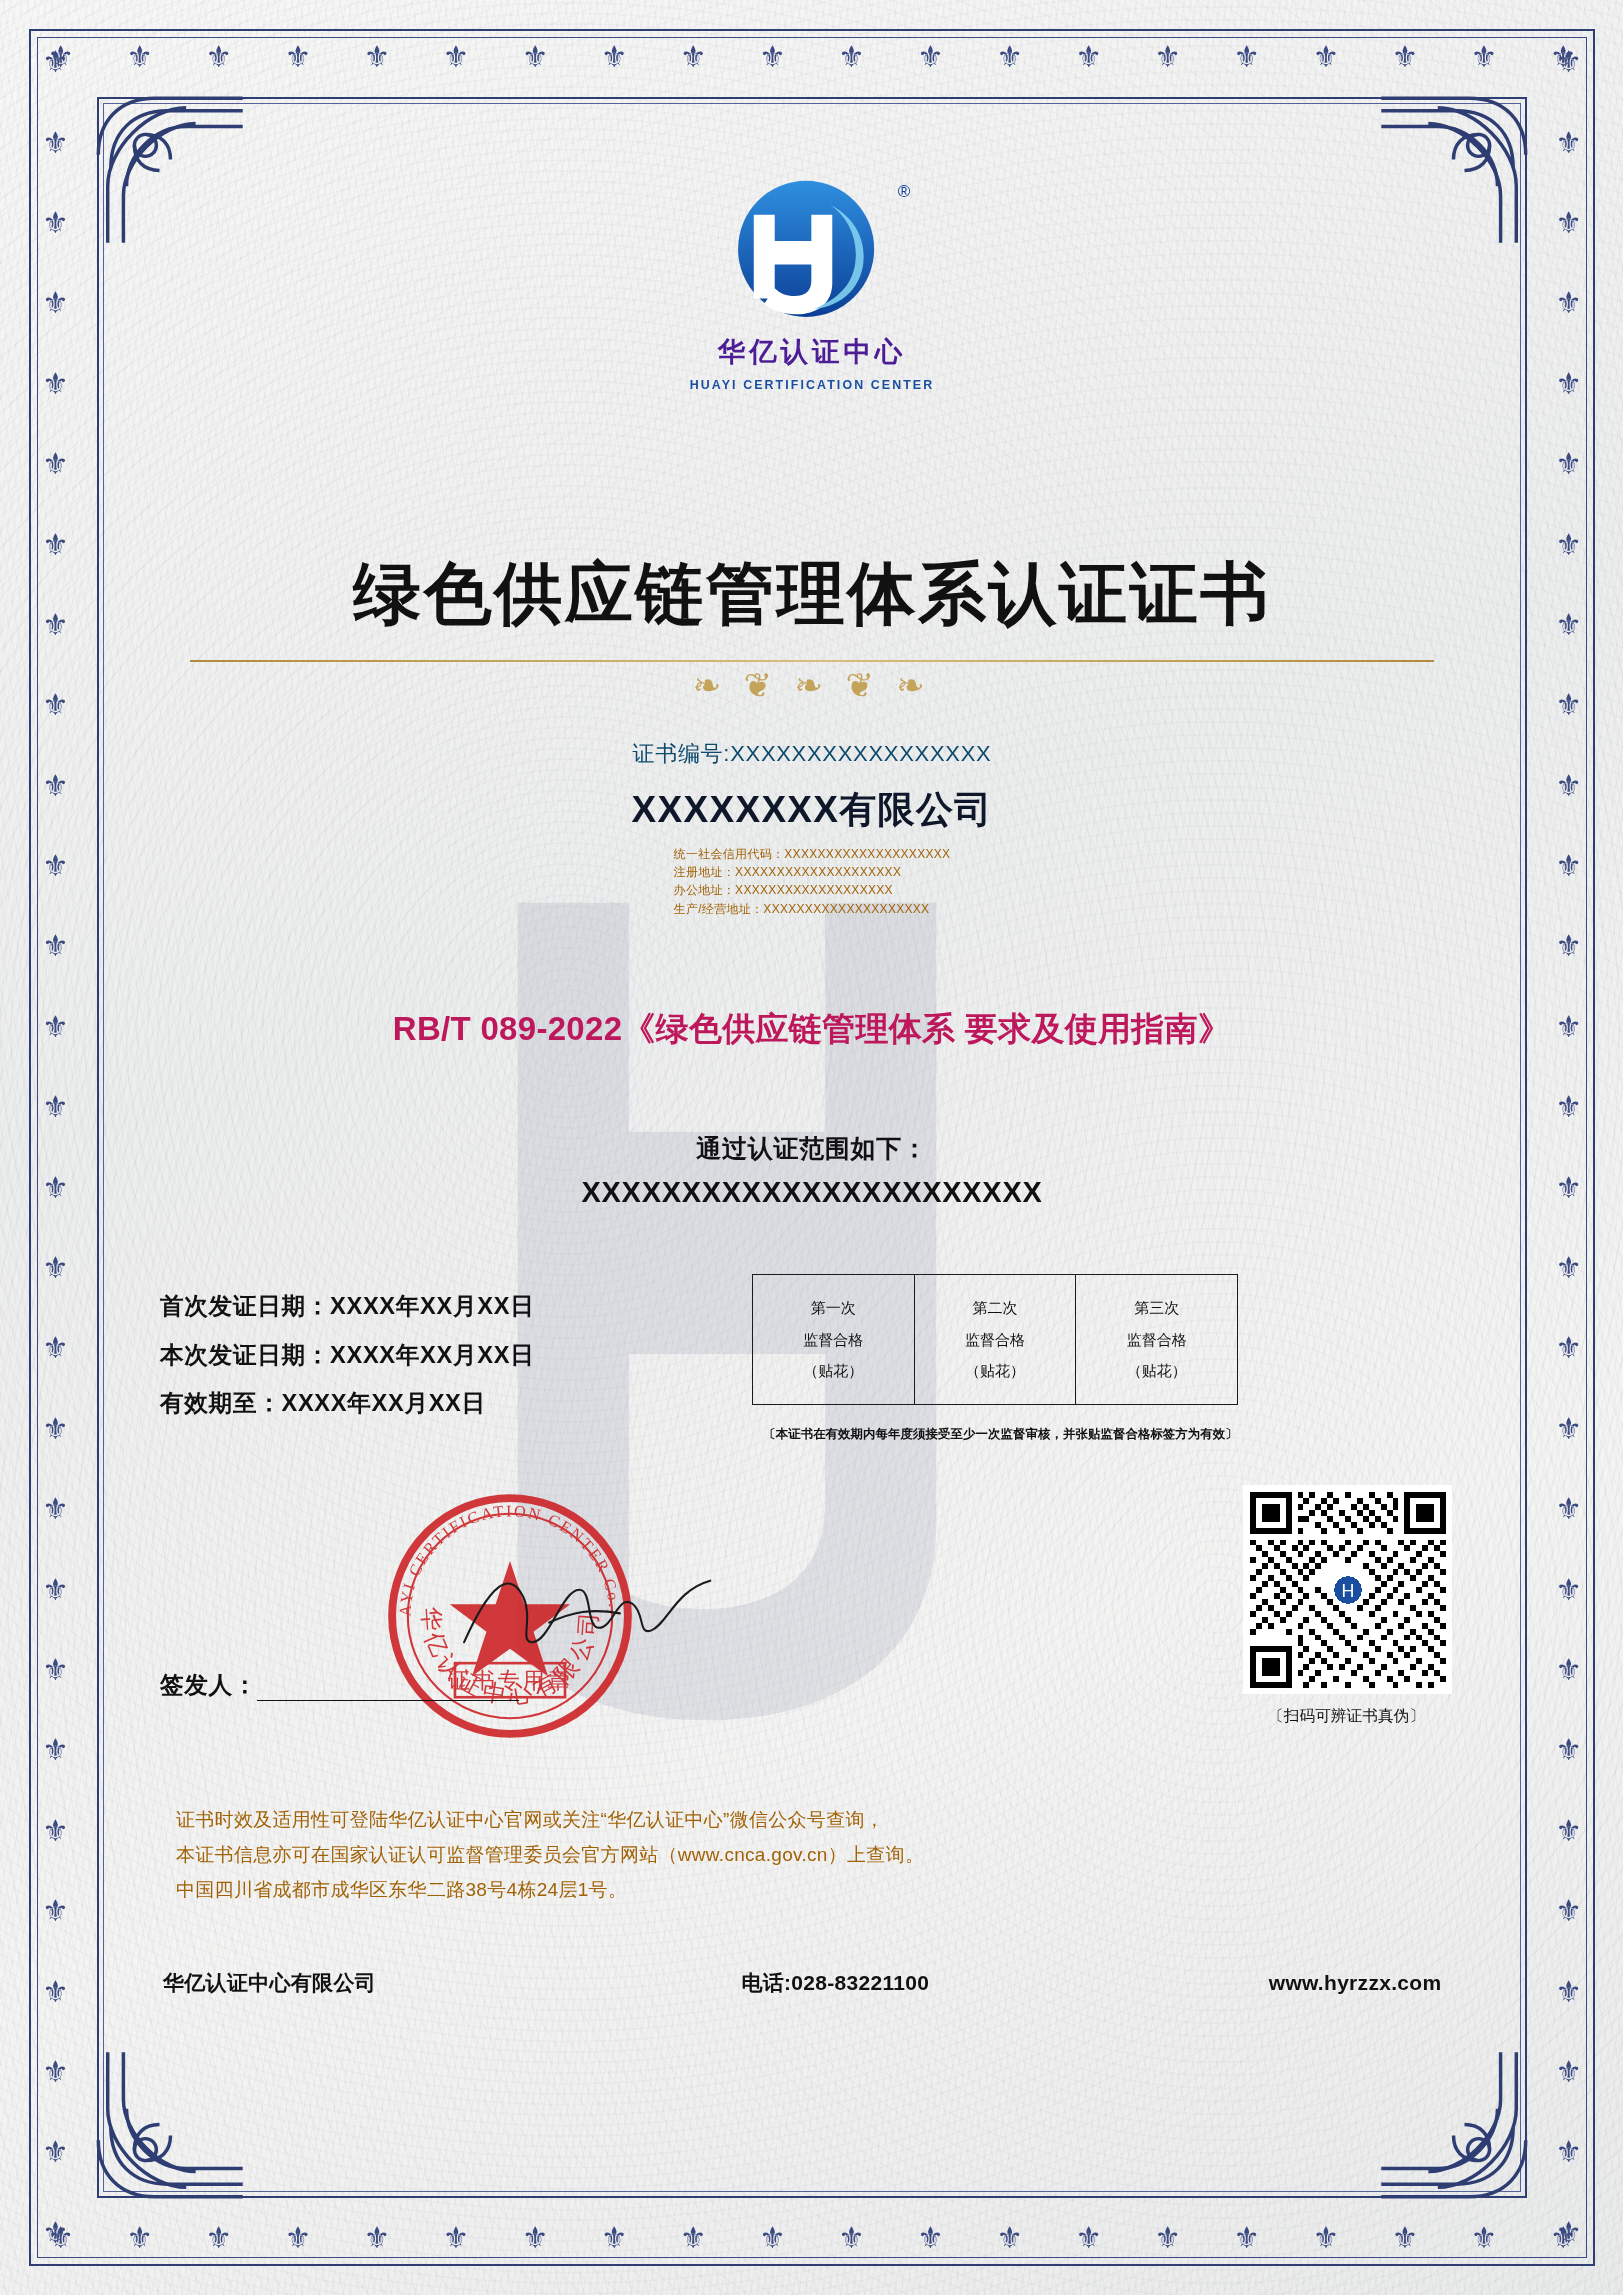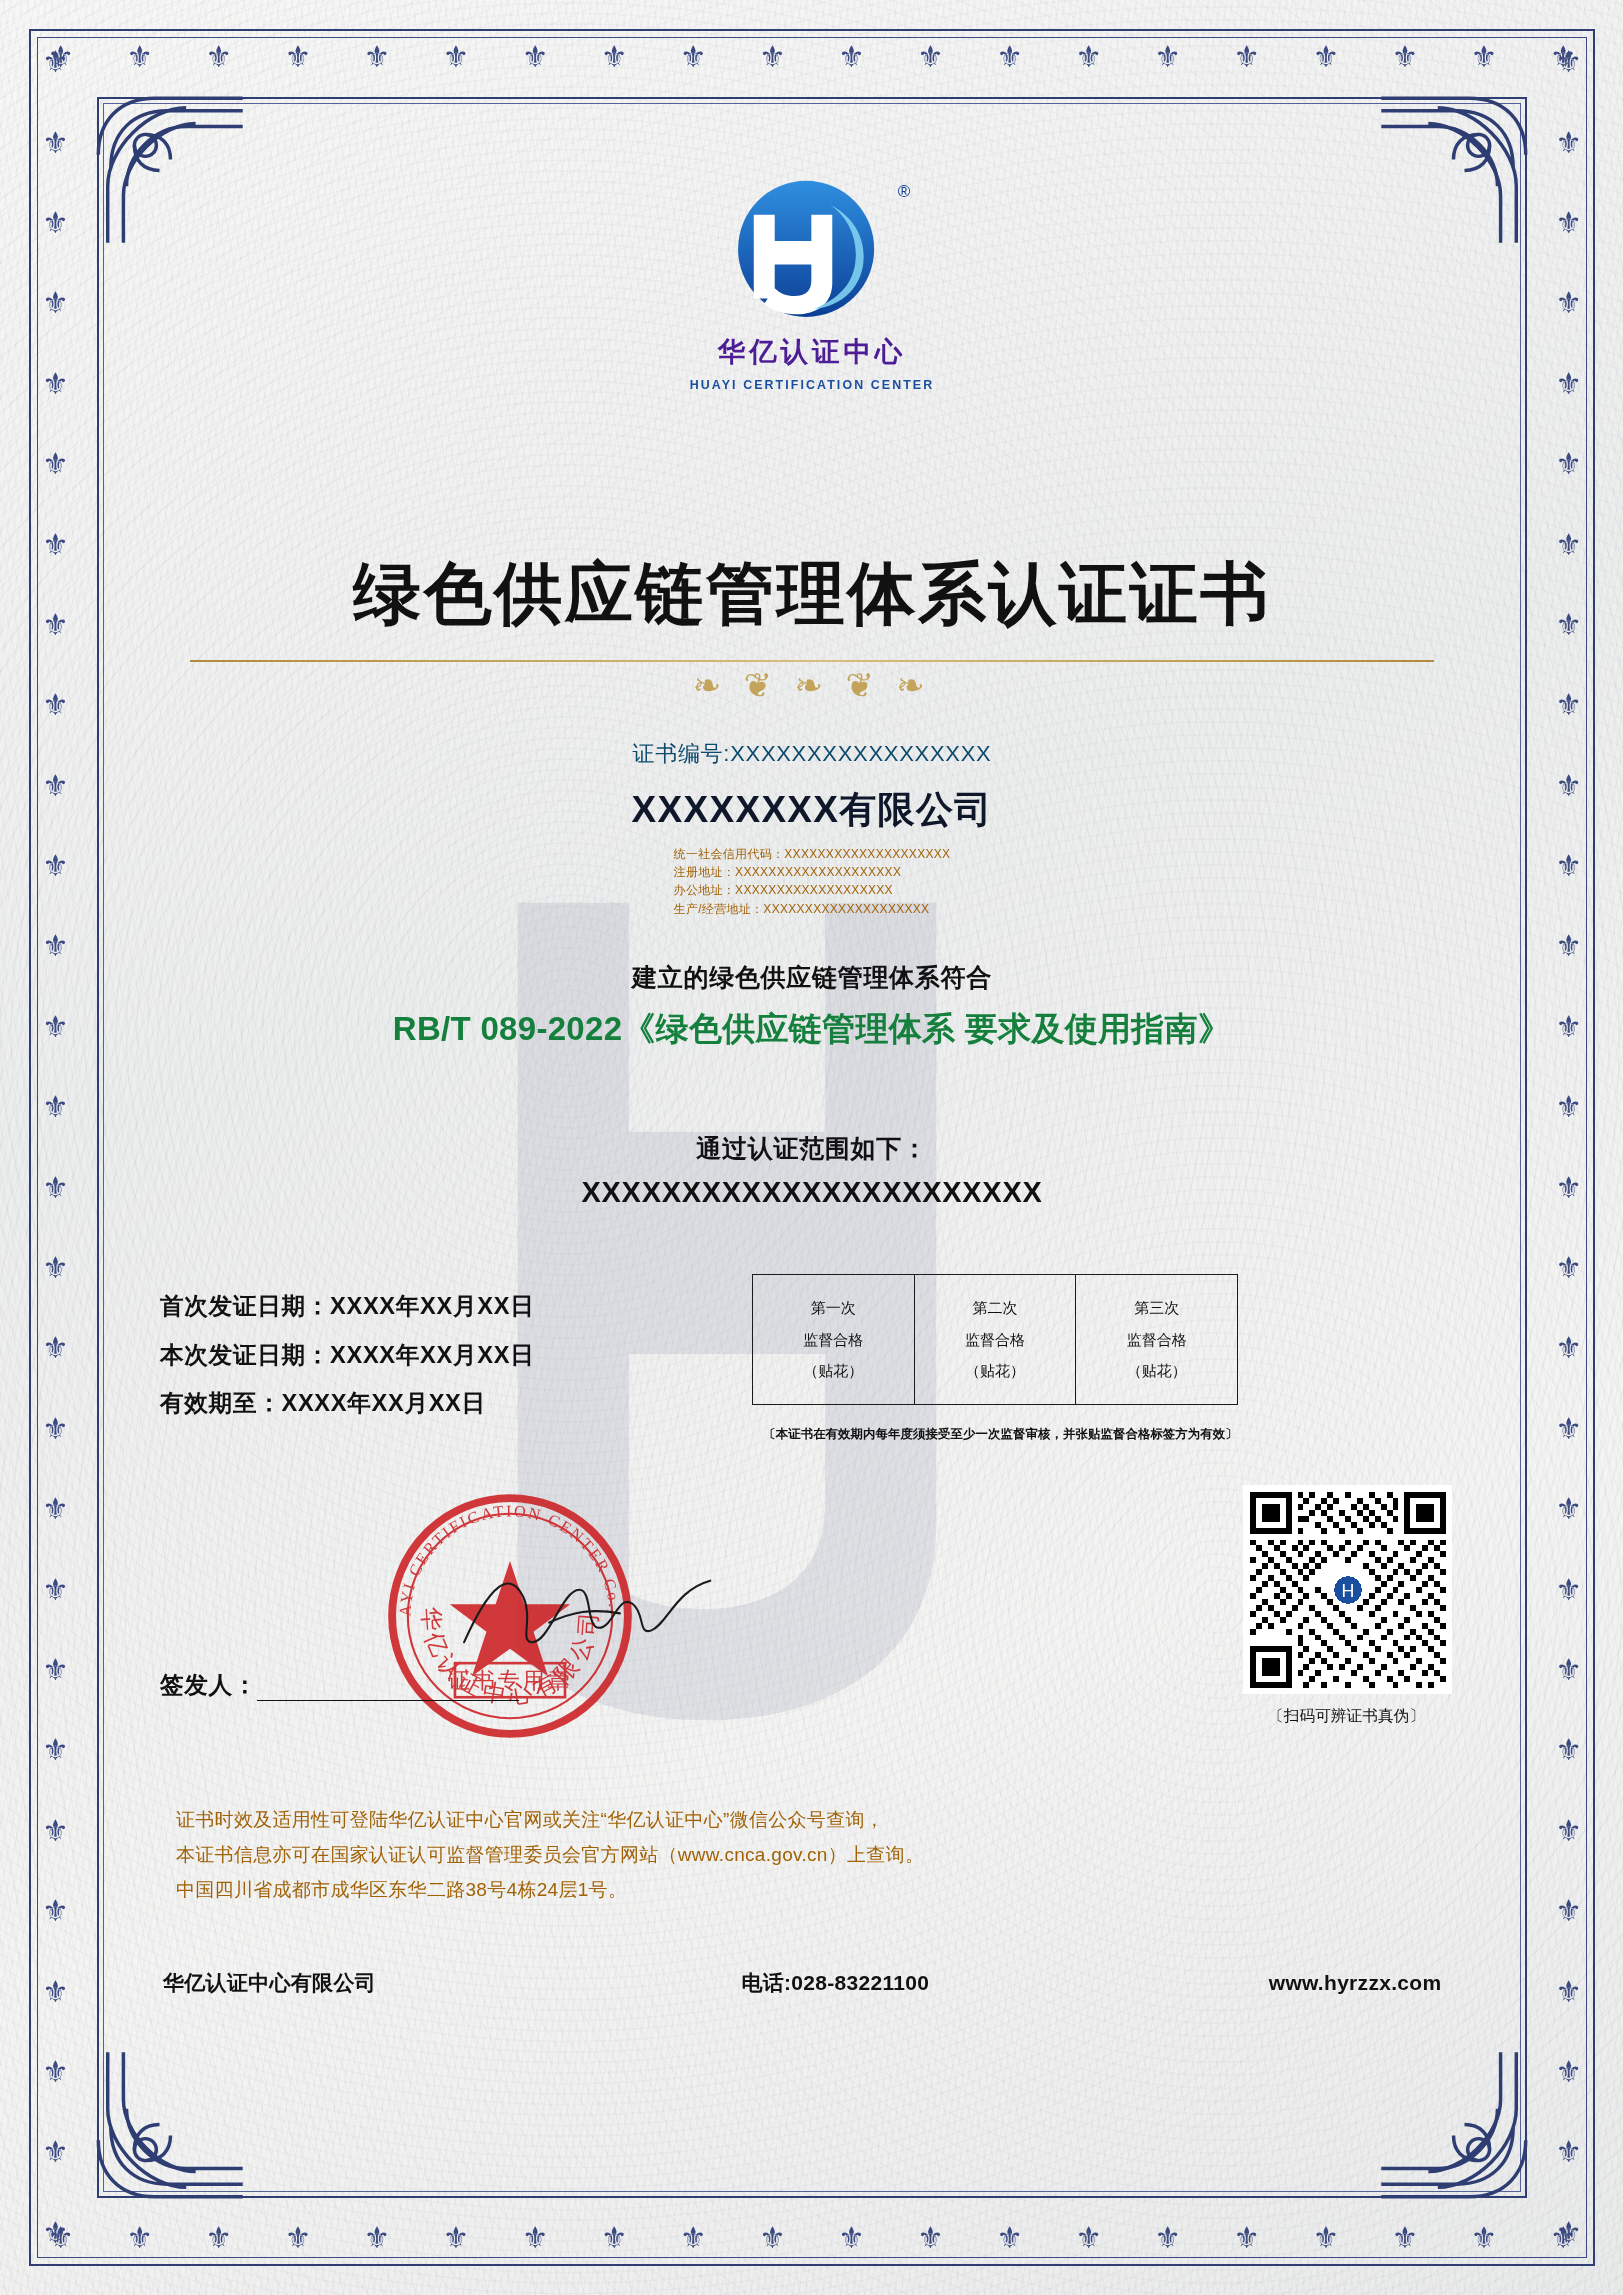--- a/index.html
+++ b/index.html
@@ -244,21 +244,21 @@
     color: #111;
     letter-spacing: 0.7px;
   }
   .standard-line {
     position: absolute;
     left: 0; right: 0;
     top: 896px;
     text-align: center;
     font-size: 33px;
     font-weight: bold;
-    color: #15803d;
+    color: #be185d;
     letter-spacing: 0.3px;
     white-space: nowrap;
   }
 
   .scope-label {
     position: absolute;
     left: 0; right: 0;
     top: 1021px;
     text-align: center;
     font-size: 25px;
@@ -609,21 +609,20 @@
 
     <div class="info-list">
       <div class="info-inner">
         <div class="row">统一社会信用代码：XXXXXXXXXXXXXXXXXXXX</div>
         <div class="row">注册地址：XXXXXXXXXXXXXXXXXXXX</div>
         <div class="row">办公地址：XXXXXXXXXXXXXXXXXXX</div>
         <div class="row">生产/经营地址：XXXXXXXXXXXXXXXXXXXX</div>
       </div>
     </div>
 
-    <div class="conform-line">建立的绿色供应链管理体系符合</div>
     <div class="standard-line">RB/T 089-2022《绿色供应链管理体系 要求及使用指南》</div>
 
     <div class="scope-label">通过认证范围如下：</div>
     <div class="scope-value">XXXXXXXXXXXXXXXXXXXXXXX</div>
 
     <div class="dates">
       <div>首次发证日期：XXXX年XX月XX日</div>
       <div>本次发证日期：XXXX年XX月XX日</div>
       <div>有效期至：XXXX年XX月XX日</div>
     </div>

